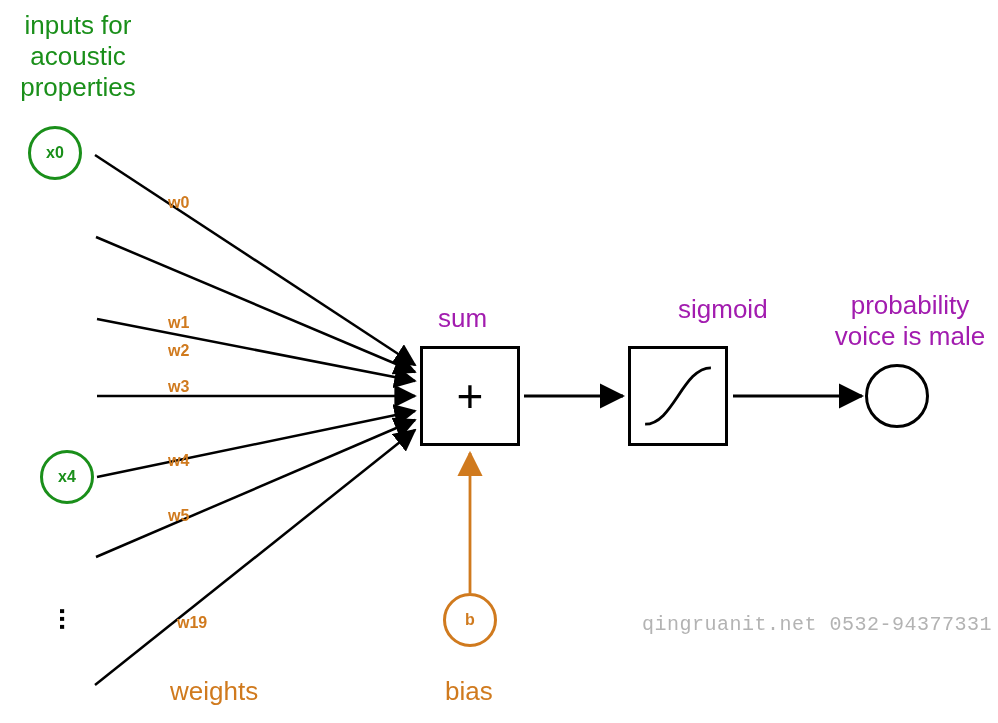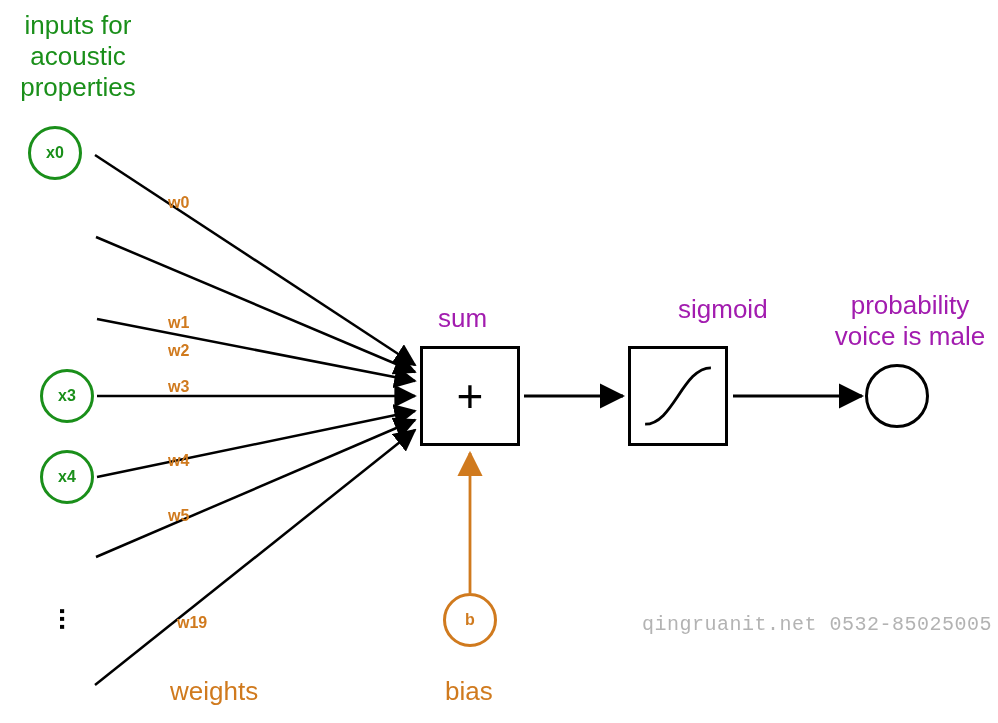--- a/index.html
+++ b/index.html
@@ -142,23 +142,20 @@
     <line x1="470" y1="593" x2="470" y2="453" stroke="#d07a1e" stroke-width="2.8" marker-end="url(#arrO)"></line>
     <line x1="524" y1="396" x2="623" y2="396" stroke="#000" stroke-width="2.8" marker-end="url(#arrB)"></line>
     <line x1="733" y1="396" x2="862" y2="396" stroke="#000" stroke-width="2.8" marker-end="url(#arrB)"></line>
   </svg>
 
   <div class="lbl-green-title" style="left:8px; top:10px; width:140px;">inputs for<br>acoustic<br>properties</div>
 
   <div class="input-node" style="left:28px; top:126px;">
       <span>x0</span>
     </div>
-  <div class="input-node" style="left:40px; top:369px;">
-      <span>x3</span>
-    </div>
   <div class="input-node" style="left:40px; top:450px;">
       <span>x4</span>
     </div>
   <div class="ellipsis" style="left:57px; top:603px;">...</div>
 
   <div class="lbl-weight" style="left:168px; top:194px;">w0</div>
   <div class="lbl-weight" style="left:168px; top:314px;">w1</div>
   <div class="lbl-weight" style="left:168px; top:342px;">w2</div>
   <div class="lbl-weight" style="left:168px; top:378px;">w3</div>
   <div class="lbl-weight" style="left:168px; top:452px;">w4</div>
@@ -180,15 +177,15 @@
   <div class="lbl-black" style="left:820px; top:290px; width:180px;">probability<br>voice is male</div>
   <div class="output-node" style="left:865px; top:364px;"></div>
 
   <div class="bias-node" style="left:443px; top:593px;">
     <span>b</span>
   </div>
 
   <div class="lbl-orange" style="left:170px; top:676px;">weights</div>
   <div class="lbl-orange" style="left:445px; top:676px;text-align:right;">bias</div>
 
-  <div class="watermark" style="left:642px; top:613px;">qingruanit.net 0532-85025005</div>
+  <div class="watermark" style="left:642px; top:613px;">qingruanit.net 0532-94377331</div>
 
 </div>
 
 </body></html>

